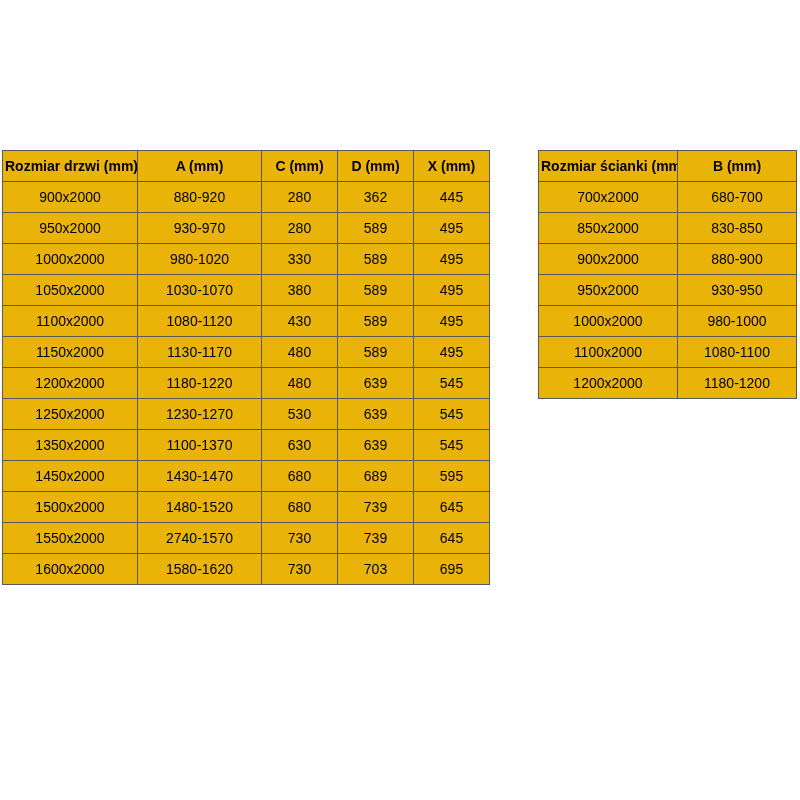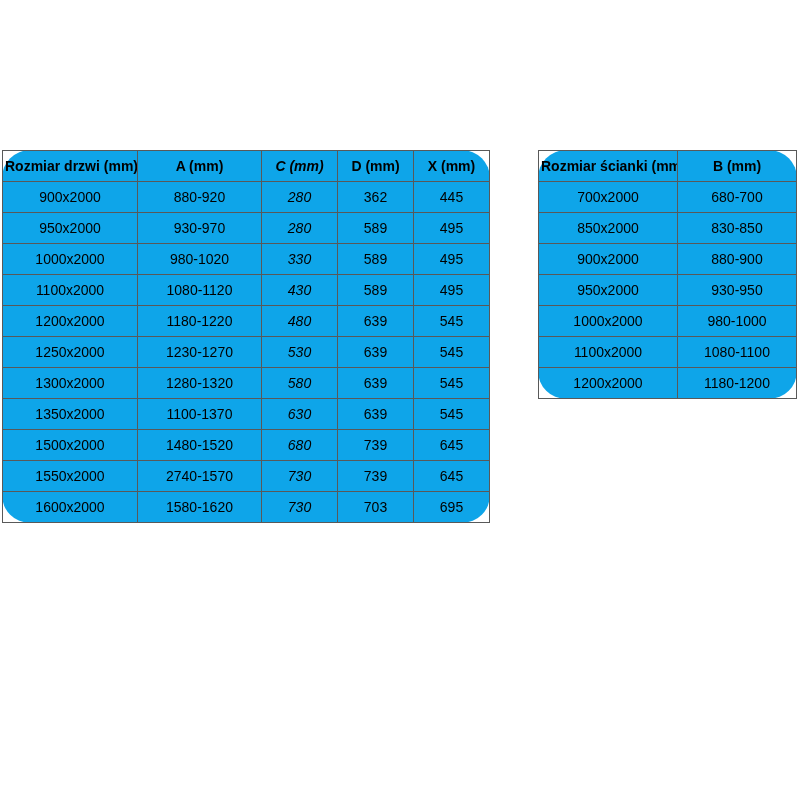--- a/index.html
+++ b/index.html
@@ -15,22 +15,21 @@
     position: relative;
     width: 800px;
     height: 800px;
     background: #ffffff;
     overflow: hidden;
   }
   table.spec {
     position: absolute;
     border-collapse: collapse;
     table-layout: fixed;
-    background: #0ea5e9;
-    border-radius: 28px;
+    background: #eab308;
   }
   table.spec th, table.spec td {
     border: 1px solid #595959;
     height: 30px;
     padding: 0 2px;
     text-align: center;
     vertical-align: middle;
     font-size: 14px;
     line-height: 1;
     white-space: nowrap;
@@ -50,21 +49,20 @@
   }
   #doors-table col:nth-child(1) { width: 135px; }
   #doors-table col:nth-child(2) { width: 124px; }
   #doors-table col:nth-child(3) { width: 76px; }
   #doors-table col:nth-child(4) { width: 76px; }
   #doors-table col:nth-child(5) { width: 76px; }
   
   #doors-table th:nth-child(3),
   #doors-table td:nth-child(3) {
     border-left-color: #b3b3b3;
-    font-style: italic;
   }
   
   #walls-table {
     left: 538px;
     top: 150px;
     width: 258px;
   }
   #walls-table col:nth-child(1) { width: 139px; }
   #walls-table col:nth-child(2) { width: 119px; }
 </style>
@@ -106,53 +104,67 @@
           <td>495</td>
         </tr>
         <tr>
           <td>1000x2000</td>
           <td>980-1020</td>
           <td>330</td>
           <td>589</td>
           <td>495</td>
         </tr>
         <tr>
+          <td>1050x2000</td>
+          <td>1030-1070</td>
+          <td>380</td>
+          <td>589</td>
+          <td>495</td>
+        </tr>
+        <tr>
           <td>1100x2000</td>
           <td>1080-1120</td>
           <td>430</td>
+          <td>589</td>
+          <td>495</td>
+        </tr>
+        <tr>
+          <td>1150x2000</td>
+          <td>1130-1170</td>
+          <td>480</td>
           <td>589</td>
           <td>495</td>
         </tr>
         <tr>
           <td>1200x2000</td>
           <td>1180-1220</td>
           <td>480</td>
           <td>639</td>
           <td>545</td>
         </tr>
         <tr>
           <td>1250x2000</td>
           <td>1230-1270</td>
           <td>530</td>
           <td>639</td>
           <td>545</td>
         </tr>
         <tr>
-          <td>1300x2000</td>
-          <td>1280-1320</td>
-          <td>580</td>
-          <td>639</td>
-          <td>545</td>
-        </tr>
-        <tr>
           <td>1350x2000</td>
           <td>1100-1370</td>
           <td>630</td>
           <td>639</td>
           <td>545</td>
+        </tr>
+        <tr>
+          <td>1450x2000</td>
+          <td>1430-1470</td>
+          <td>680</td>
+          <td>689</td>
+          <td>595</td>
         </tr>
         <tr>
           <td>1500x2000</td>
           <td>1480-1520</td>
           <td>680</td>
           <td>739</td>
           <td>645</td>
         </tr>
         <tr>
           <td>1550x2000</td>

